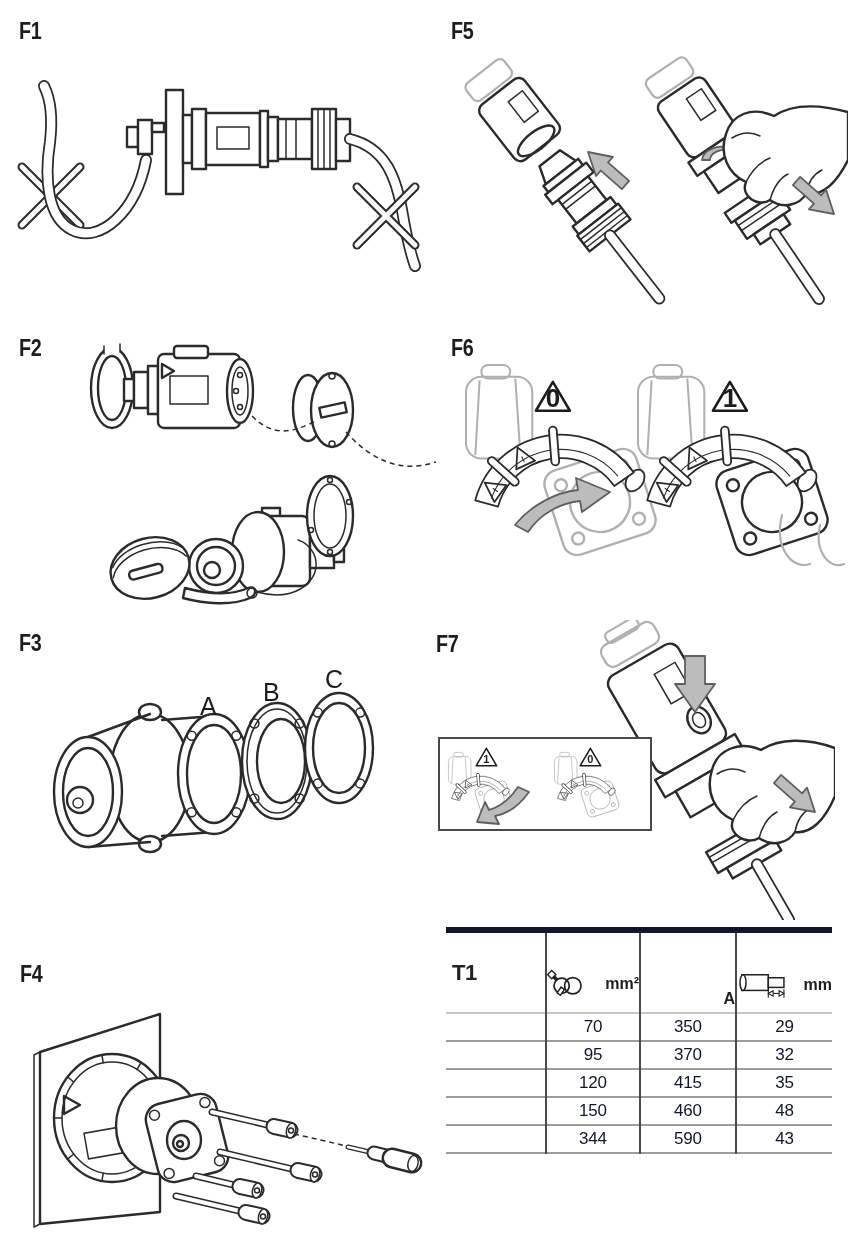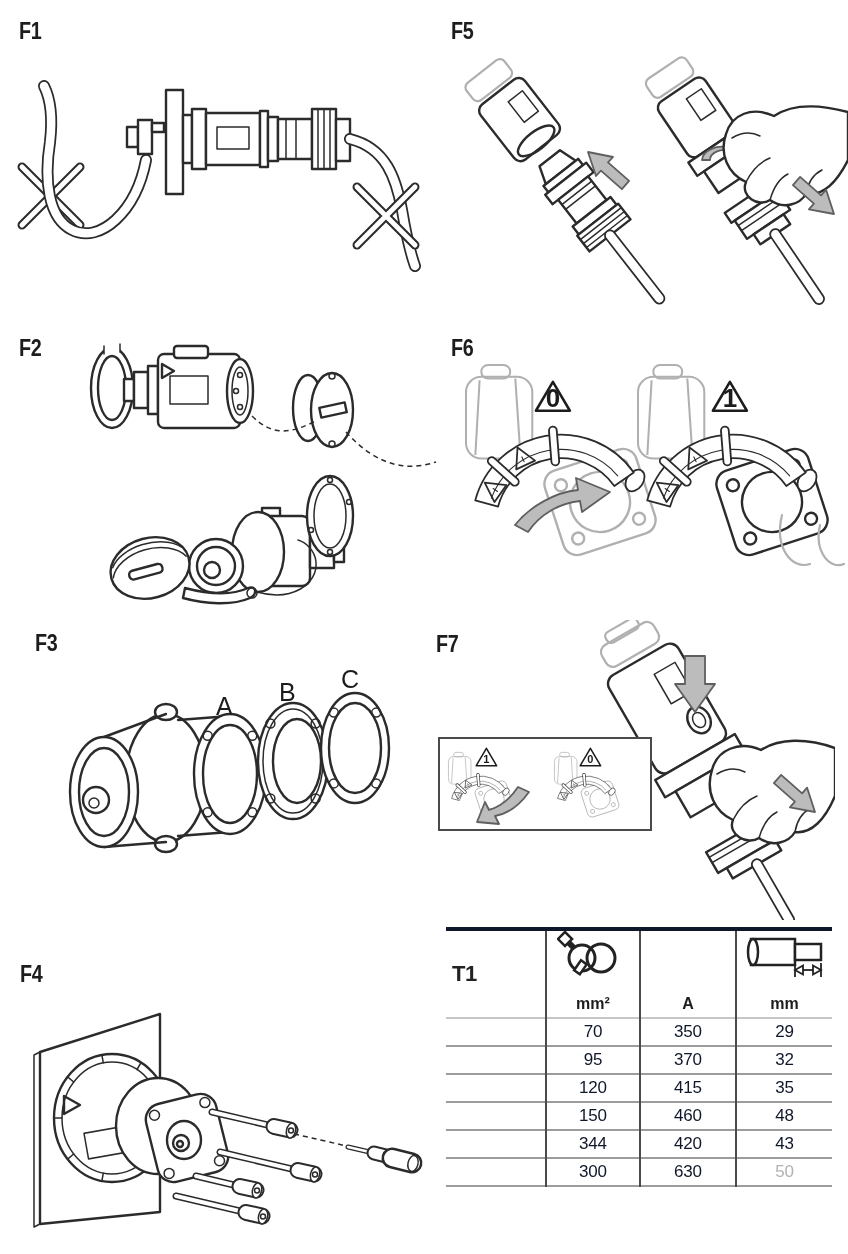--- a/index.html
+++ b/index.html
@@ -23,28 +23,28 @@
   .xO{stroke:#2b2b2b;stroke-width:9;stroke-linecap:round;}
   .xI{stroke:#ffffff;stroke-width:5;stroke-linecap:round;}
   .cc{stroke:currentColor;fill:none;stroke-width:2.4;stroke-linejoin:round;}
   .badge-num{font-family:"Liberation Sans",sans-serif;font-size:26px;font-weight:bold;fill:#1c1c1c;}
   .badge-num-sm{font-family:"Liberation Sans",sans-serif;font-size:11px;font-weight:bold;fill:#1c1c1c;}
   .part-letter{font-family:"Liberation Sans",sans-serif;font-size:25px;fill:#1c1c1c;}
 
   
   #t1{position:absolute;left:446px;top:927px;width:386px;border-collapse:collapse;table-layout:fixed;}
   #t1 col.c0{width:100px}#t1 col.c1{width:94px}#t1 col.c2{width:96px}#t1 col.c3{width:96px}
-  #t1 thead tr{border-top:4px solid #0f172a;border-bottom:2px solid #c6c6c6;}
+  #t1 thead tr{border-top:6px solid #0f172a;border-bottom:2px solid #c6c6c6;}
   #t1 tbody tr{border-bottom:2px solid #9c9c9c;}
   #t1 th+th, #t1 td+td{border-left:2px solid #4a4a4a;}
   #t1 th{height:79px;vertical-align:bottom;padding:0;font-weight:bold;}
   #t1 td{height:26px;padding:0;text-align:center;font-size:17px;color:#0f172a;letter-spacing:-0.2px;}
   #t1 .t1-label{font-size:22px;font-weight:bold;text-align:left;vertical-align:middle;
                 padding-left:6px;letter-spacing:-0.5px;}
-  #t1 .hdr-inner{display:flex;flex-direction:column;align-items:center;justify-content:flex-end;
+  #t1 .hdr-inner{display:flex;flex-direction:row;align-items:center;justify-content:flex-end;
                  gap:16px;padding-bottom:4px;}
   #t1 .unit{font-size:16px;font-weight:bold;color:#1d1d1d;}
   #t1 td.muted{color:#b2b2b2;}
 </style>
 </head>
 <body>
 
 <div id="page">
 
   <svg width="0" height="0" style="position:absolute" aria-hidden="true">
@@ -270,21 +270,21 @@
       <use href="#sym-unit" transform="translate(192,32)" color="#2b2b2b"></use>
       <path class="ghost" d="M352,195 C344,228 362,250 380,244"></path>
       <path class="ghost" d="M390,205 C384,232 400,250 414,244"></path>
       <g>
         <use href="#sym-badge" transform="translate(281,58) scale(0.63)"></use>
         <text class="badge-num" x="299.9" y="87" text-anchor="middle">1</text>
       </g>
     </svg>
   </figure>
 
-  <figure class="fig" style="left:16px;top:620px;width:440px;height:300px">
+  <figure class="fig" style="left:0;top:620px;width:440px;height:300px">
     <div class="fig-label" style="left:19px;top:10px">F3</div>
     <svg viewBox="0 0 440 300" width="440" height="300">
       <g>
         <ellipse class="lnf" cx="150" cy="158" rx="40" ry="64"></ellipse>
         <ellipse class="lnf" cx="150" cy="92" rx="11" ry="8"></ellipse>
         <ellipse class="lnf" cx="150" cy="224" rx="11" ry="8"></ellipse>
         <line class="ln" x1="88" y1="117" x2="150" y2="94"></line>
         <line class="ln" x1="88" y1="227" x2="150" y2="222"></line>
         <ellipse class="lnf" cx="88" cy="172" rx="34" ry="55"></ellipse>
         <ellipse class="ln" cx="88" cy="172" rx="25" ry="44"></ellipse>
@@ -503,25 +503,19 @@
         </tr>
       <tr>
           <td></td>
           <td>150</td>
           <td>460</td>
           <td>48</td>
         </tr>
       <tr>
           <td></td>
           <td>344</td>
-          <td>420</td>
+          <td>590</td>
           <td>43</td>
-        </tr>
-      <tr>
-          <td></td>
-          <td>300</td>
-          <td>630</td>
-          <td class="muted">50</td>
         </tr>
     </tbody>
   </table>
 
 </div>
 
 </body></html>

